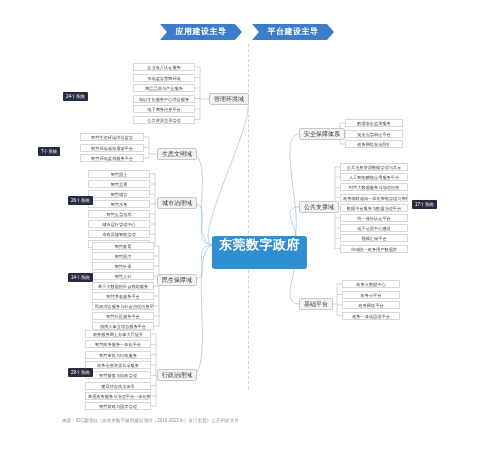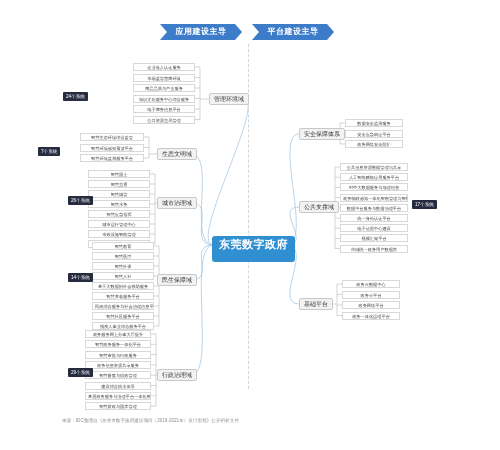--- a/index.html
+++ b/index.html
@@ -14,22 +14,22 @@
   .banner{
     position:absolute;height:16px;line-height:16px;
     background:#3d7cc9;color:#fff;font-size:8px;font-weight:bold;
     text-align:center;letter-spacing:.5px;
     clip-path:polygon(0 0,calc(100% - 7px) 0,100% 50%,calc(100% - 7px) 100%,0 100%,7px 50%);
     padding:0 6px;box-sizing:border-box;
   }
 
   .center-node{
     position:absolute;background:#2f8fd0;color:#fff;
-    border-radius:3px;font-size:11px;font-weight:bold;
-    height:26px;line-height:17px;text-align:center;
+    border-radius:3px;font-size:13px;font-weight:bold;
+    height:33px;line-height:17px;text-align:center;
     letter-spacing:.5px;white-space:nowrap;padding:0 7px;
     box-sizing:border-box;
   }
 
   .topic{
     position:absolute;background:#f2f2f2;border:1px solid #c8c8c8;
     border-radius:2px;color:#333;font-size:6px;
     height:12px;line-height:11px;text-align:center;white-space:nowrap;
     padding:0 4px;box-sizing:border-box;
   }

